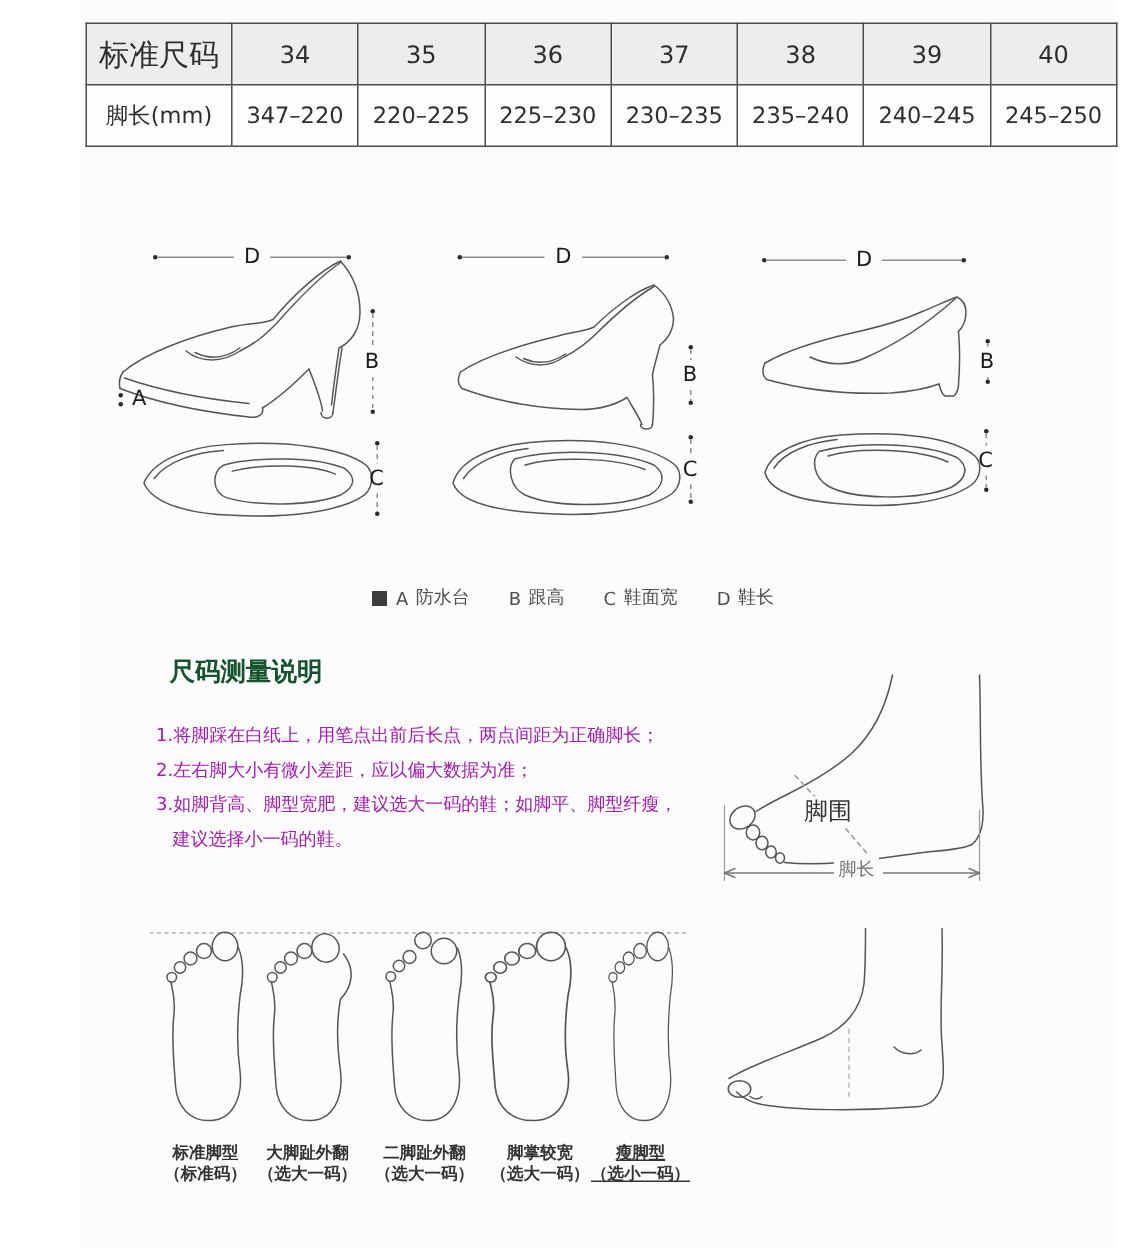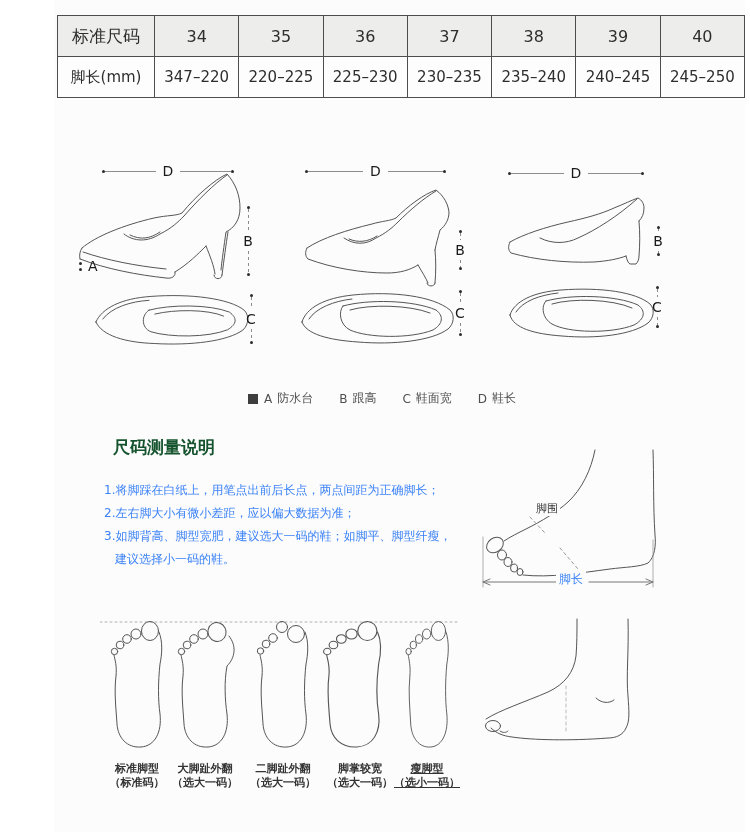--- a/index.html
+++ b/index.html
@@ -5,21 +5,21 @@
   html,body{margin:0;padding:0;background:#fff;}
   .page{position:relative;width:750px;height:832px;background:#fff;overflow:hidden;
         font-family:"DejaVu Sans","Liberation Sans",sans-serif;color:#333;}
   .panel{position:absolute;left:54px;top:0;width:691px;height:832px;background:#fcfcfc;}
 
   
   .size-table{position:absolute;left:57px;top:15px;width:688px;border-collapse:collapse;table-layout:fixed;}
   .size-table th,.size-table td{border:1px solid #4d4d4d;height:40px;text-align:center;vertical-align:middle;
         padding:0;color:#2e2e2e;font-weight:400;}
   .size-table th{background:#ededeb;font-size:16px;}
-  .size-table th.lab{font-size:17px;}
+  .size-table th.lab{font-size:20px;}
   .size-table td{background:#fdfdfd;font-size:15px;}
 
   
   .dim-h{position:absolute;display:flex;align-items:center;}
   .dim-h .ln{flex:1;height:1px;background:#8c8c8c;}
   .dim-v{position:absolute;display:flex;flex-direction:column;align-items:center;width:16px;}
   .dim-v .vln{flex:1;width:1px;background:repeating-linear-gradient(to bottom,#8c8c8c 0 3px,transparent 3px 6px);}
   .dot{width:3px;height:3px;background:#2b2b2b;border-radius:50%;display:block;flex:0 0 auto;}
   .dlbl{font-size:14px;color:#1a1a1a;line-height:1;padding:0 7px;}
   .dim-v .dlbl{padding:3px 0;}
@@ -31,26 +31,26 @@
 
   
   .legend{position:absolute;left:54px;top:390px;width:656px;display:flex;justify-content:center;
           gap:26px;align-items:center;font-size:12px;color:#4f4f4f;}
   .leg-item{display:flex;align-items:center;}
   .leg-item .sq{width:10px;height:10px;background:#3d3d3d;display:inline-block;margin-right:6px;}
   .leg-item .key{margin-right:5px;}
 
   
   .guide-title{position:absolute;left:113px;top:436px;font-size:17px;font-weight:bold;color:#14532d;}
-  .guide-steps{position:absolute;left:104px;top:479px;font-size:12px;color:#3b82f6;line-height:23px;white-space:nowrap;}
+  .guide-steps{position:absolute;left:104px;top:479px;font-size:12px;color:#a21caf;line-height:23px;white-space:nowrap;}
   .step-indent{padding-left:11px;}
 
   
-  .girth-lbl{position:absolute;left:534px;top:501px;font-size:11px;color:#333;background:#fcfcfc;padding:0 2px;}
-  .len-lbl{position:absolute;left:556px;top:571px;font-size:12px;color:#3b82f6;background:#fcfcfc;padding:0 3px;}
+  .girth-lbl{position:absolute;left:534px;top:531px;font-size:16px;color:#333;background:#fcfcfc;padding:0 2px;}
+  .len-lbl{position:absolute;left:556px;top:571px;font-size:12px;color:#737373;background:#fcfcfc;padding:0 3px;}
 
   .ft-lab{position:absolute;top:762px;width:92px;text-align:center;font-size:11px;font-weight:bold;
           color:#333;line-height:14px;white-space:nowrap;}
   .instep-lab{position:absolute;left:472px;top:750px;width:172px;text-align:center;font-size:11px;
           font-weight:bold;color:#333;line-height:13px;}
 </style>
 </head>
 <body>
 
 <div class="page">

